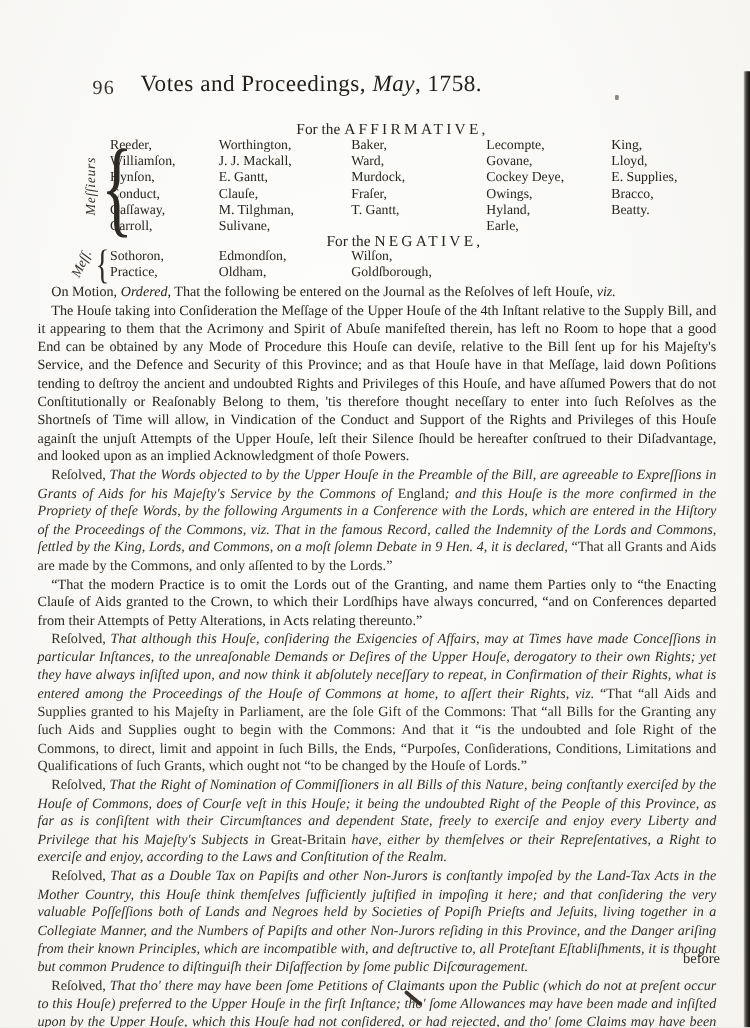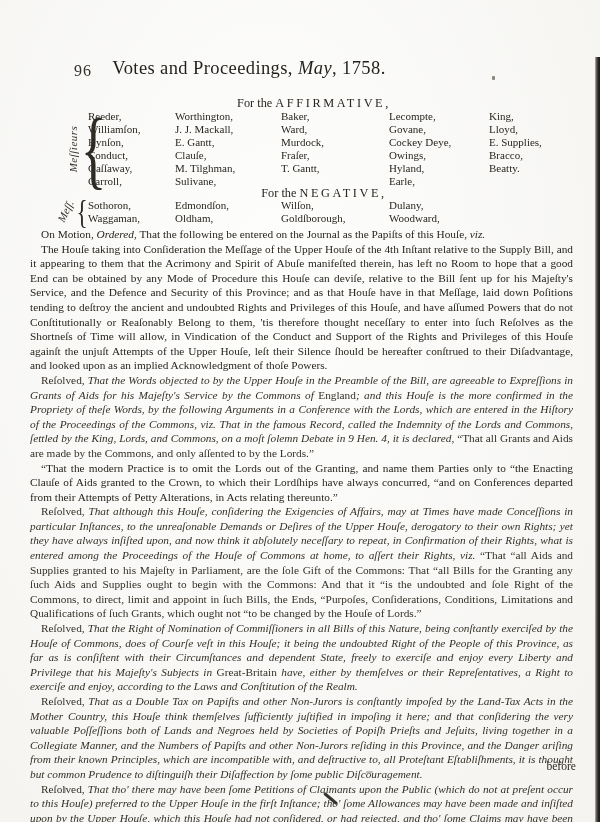--- a/index.html
+++ b/index.html
@@ -120,38 +120,34 @@
         <div class="name-line">Beatty.</div>
       </div>
   </div>
 
   <h2 class="division-heading heading-negative"><span class="seg seg-roman">For the </span><span class="seg seg-caps">NEGATIVE,</span></h2>
   <div class="vote-table table-negative">
     <div class="group-label label-negative">Meſſ.</div>
     <div class="brace brace-negative">{</div>
     <div class="vote-col">
         <div class="name-line">Sothoron,</div>
-        <div class="name-line">Waggaman,</div>
+        <div class="name-line">Practice,</div>
       </div>
     <div class="vote-col">
         <div class="name-line">Edmondſon,</div>
         <div class="name-line">Oldham,</div>
       </div>
     <div class="vote-col">
         <div class="name-line">Wilſon,</div>
         <div class="name-line">Goldſborough,</div>
       </div>
-    <div class="vote-col">
-        <div class="name-line">Dulany,</div>
-        <div class="name-line">Woodward,</div>
-      </div>
   </div>
 
   <section class="body-text">
-    <p class="para"><span class="seg seg-roman">On Motion, </span><span class="seg seg-italic">Ordered,</span><span class="seg seg-roman"> That the following be entered on the Journal as the Papiſts of this Houſe, </span><span class="seg seg-italic">viz.</span></p>
+    <p class="para"><span class="seg seg-roman">On Motion, </span><span class="seg seg-italic">Ordered,</span><span class="seg seg-roman"> That the following be entered on the Journal as the Reſolves of left Houſe, </span><span class="seg seg-italic">viz.</span></p>
     <p class="para"><span class="seg seg-roman">The Houſe taking into Conſideration the Meſſage of the Upper Houſe of the 4th Inſtant relative to the Supply Bill, and it appearing to them that the Acrimony and Spirit of Abuſe manifeſted therein, has left no Room to hope that a good End can be obtained by any Mode of Procedure this Houſe can deviſe, relative to the Bill ſent up for his Majeſty's Service, and the Defence and Security of this Province; and as that Houſe have in that Meſſage, laid down Poſitions tending to deſtroy the ancient and undoubted Rights and Privileges of this Houſe, and have aſſumed Powers that do not Conſtitutionally or Reaſonably Belong to them, 'tis therefore thought neceſſary to enter into ſuch Reſolves as the Shortneſs of Time will allow, in Vindication of the Conduct and Support of the Rights and Privileges of this Houſe againſt the unjuſt Attempts of the Upper Houſe, leſt their Silence ſhould be hereafter conſtrued to their Diſadvantage, and looked upon as an implied Acknowledgment of thoſe Powers.</span></p>
     <p class="para para-faint"><span class="seg seg-roman">Reſolved, </span><span class="seg seg-italic">That the Words objected to by the Upper Houſe in the Preamble of the Bill, are agreeable to Expreſſions in Grants of Aids for his Majeſty's Service by the Commons of </span><span class="seg seg-roman">England</span><span class="seg seg-italic">; and this Houſe is the more confirmed in the Propriety of theſe Words, by the following Arguments in a Conference with the Lords, which are entered in the Hiſtory of the Proceedings of the Commons, viz. That in the famous Record, called the Indemnity of the Lords and Commons, ſettled by the King, Lords, and Commons, on a moſt ſolemn Debate in 9 Hen. 4, it is declared, </span><span class="seg seg-roman">“That all Grants and Aids are made by the Commons, and only aſſented to by the Lords.”</span></p>
     <p class="para"><span class="seg seg-roman">“That the modern Practice is to omit the Lords out of the Granting, and name them Parties only to “the Enacting Clauſe of Aids granted to the Crown, to which their Lordſhips have always concurred, “and on Conferences departed from their Attempts of Petty Alterations, in Acts relating thereunto.”</span></p>
     <p class="para para-faint"><span class="seg seg-roman">Reſolved, </span><span class="seg seg-italic">That although this Houſe, conſidering the Exigencies of Affairs, may at Times have made Conceſſions in particular Inſtances, to the unreaſonable Demands or Deſires of the Upper Houſe, derogatory to their own Rights; yet they have always inſiſted upon, and now think it abſolutely neceſſary to repeat, in Confirmation of their Rights, what is entered among the Proceedings of the Houſe of Commons at home, to aſſert their Rights, viz. </span><span class="seg seg-roman">“That “all Aids and Supplies granted to his Majeſty in Parliament, are the ſole Gift of the Commons: That “all Bills for the Granting any ſuch Aids and Supplies ought to begin with the Commons: And that it “is the undoubted and ſole Right of the Commons, to direct, limit and appoint in ſuch Bills, the Ends, “Purpoſes, Conſiderations, Conditions, Limitations and Qualifications of ſuch Grants, which ought not “to be changed by the Houſe of Lords.”</span></p>
     <p class="para para-faint"><span class="seg seg-roman">Reſolved, </span><span class="seg seg-italic">That the Right of Nomination of Commiſſioners in all Bills of this Nature, being conſtantly exerciſed by the Houſe of Commons, does of Courſe veſt in this Houſe; it being the undoubted Right of the People of this Province, as far as is conſiſtent with their Circumſtances and dependent State, freely to exerciſe and enjoy every Liberty and Privilege that his Majeſty's Subjects in </span><span class="seg seg-roman">Great-Britain</span><span class="seg seg-italic"> have, either by themſelves or their Repreſentatives, a Right to exerciſe and enjoy, according to the Laws and Conſtitution of the Realm.</span></p>
     <p class="para para-faint"><span class="seg seg-roman">Reſolved, </span><span class="seg seg-italic">That as a Double Tax on Papiſts and other Non-Jurors is conſtantly impoſed by the Land-Tax Acts in the Mother Country, this Houſe think themſelves ſufficiently juſtified in impoſing it here; and that conſidering the very valuable Poſſeſſions both of Lands and Negroes held by Societies of Popiſh Prieſts and Jeſuits, living together in a Collegiate Manner, and the Numbers of Papiſts and other Non-Jurors reſiding in this Province, and the Danger ariſing from their known Principles, which are incompatible with, and deſtructive to, all Proteſtant Eſtabliſhments, it is thought but common Prudence to diſtinguiſh their Diſaffection by ſome public Diſcouragement.</span></p>
     <p class="para para-faint"><span class="seg seg-roman">Reſolved, </span><span class="seg seg-italic">That tho' there may have been ſome Petitions of Claimants upon the Public (which do not at preſent occur to this Houſe) preferred to the Upper Houſe in the firſt Inſtance; tho' ſome Allowances may have been made and inſiſted upon by the Upper Houſe, which this Houſe had not conſidered, or had rejected, and tho' ſome Claims may have been inſerted in the Journal of Accounts, which this Houſe had not conſidered, or had before diſallowed; yet it has been the conſtant and uninterrupted Uſage, for the Claims of almoſt every Public Creditor to be laid</span></p>
   </section>
 
   <div class="catchword">before</div>

